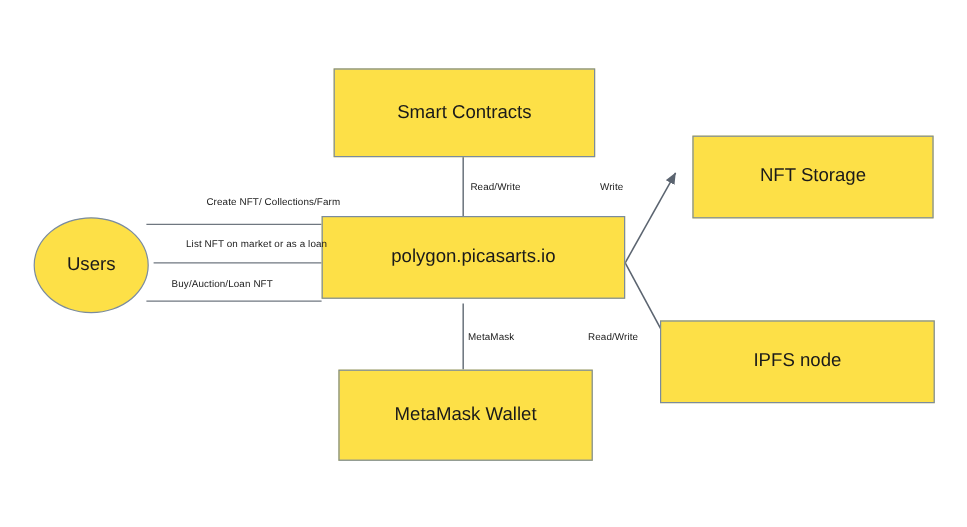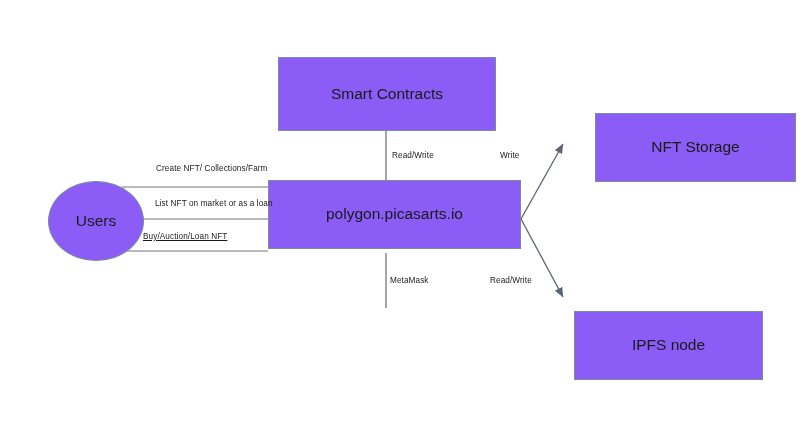--- a/index.html
+++ b/index.html
@@ -20,21 +20,21 @@
   #wires {
     position: absolute;
     left: 0;
     top: 0;
     width: 806px;
     height: 439px;
     pointer-events: none;
   }
   .node {
     position: absolute;
-    background: #8b5cf6;
+    background: #fde047;
     border: 1.6px solid #7a8b9e;
     box-sizing: border-box;
     display: flex;
     align-items: center;
     justify-content: center;
     text-align: center;
     color: #1a1a1a;
     font-size: 15.5px;
     line-height: 1.35;
     z-index: 2;
@@ -76,56 +76,61 @@
 
     <line x1="386" y1="130" x2="386" y2="185" stroke="#6f7780" stroke-width="1.3"></line>
 
     <line x1="386" y1="253" x2="386" y2="308" stroke="#6f7780" stroke-width="1.3"></line>
 
     <line x1="521" y1="219" x2="563" y2="144" stroke="#5b6470" stroke-width="1.3" marker-end="url(#arrow)"></line>
 
     <line x1="521" y1="219" x2="563" y2="297" stroke="#5b6470" stroke-width="1.3" marker-end="url(#arrow)"></line>
   </svg>
 
-  <div class="node circle" style="left:48px; top:181px; width:96px; height:80px;">
+  <div class="node circle" style="left:28px; top:181px; width:96px; height:80px;">
     <span class="lines">
       <span class="l1">Users</span>
     </span>
   </div>
 
   <div class="node" style="left:278px; top:57px; width:218px; height:74px;">
     <span class="lines">
       <span class="l1">Smart Contracts</span>
     </span>
   </div>
 
   <div class="node" style="left:268px; top:180px; width:253px; height:69px;">
     <span class="lines">
       <span class="l1">polygon.picasarts.io</span>
     </span>
   </div>
 
+  <div class="node" style="left:282px; top:308px; width:212px; height:76px;">
+    <span class="lines">
+      <span class="l1">MetaMask Wallet</span>
+    </span>
+  </div>
 
-  <div class="node" style="left:595px; top:113px; width:201px; height:69px;">
+  <div class="node" style="left:577px; top:113px; width:201px; height:69px;">
     <span class="lines">
       <span class="l1">NFT Storage</span>
     </span>
   </div>
 
-  <div class="node" style="left:574px; top:267px; width:189px; height:69px;margin-top:44px;">
+  <div class="node" style="left:550px; top:267px; width:229px; height:69px;">
     <span class="lines">
       <span class="l1">IPFS node</span>
     </span>
   </div>
 
-  <div class="edge-label" style="left:123px; top:164px;padding-left:33px;">Create NFT/ Collections/Farm</div>
+  <div class="edge-label" style="left:139px; top:164px;padding-left:33px;">Create NFT/ Collections/Farm</div>
 
   <div class="edge-label" style="left:135px; top:199px;margin-left:20px;">List NFT on market or as a loan</div>
 
-  <div class="edge-label" style="left:143px; top:232px;text-decoration:underline;">Buy/Auction/Loan NFT</div>
+  <div class="edge-label" style="left:143px; top:232px;">Buy/Auction/Loan NFT</div>
 
 
   <div class="edge-label" style="left:392px; top:151px;">Read/Write</div>
 
   <div class="edge-label" style="left:500px; top:151px;">Write</div>
 
   <div class="edge-label" style="left:390px; top:276px;">MetaMask</div>
 
   <div class="edge-label" style="left:490px; top:276px;">Read/Write</div>
 

